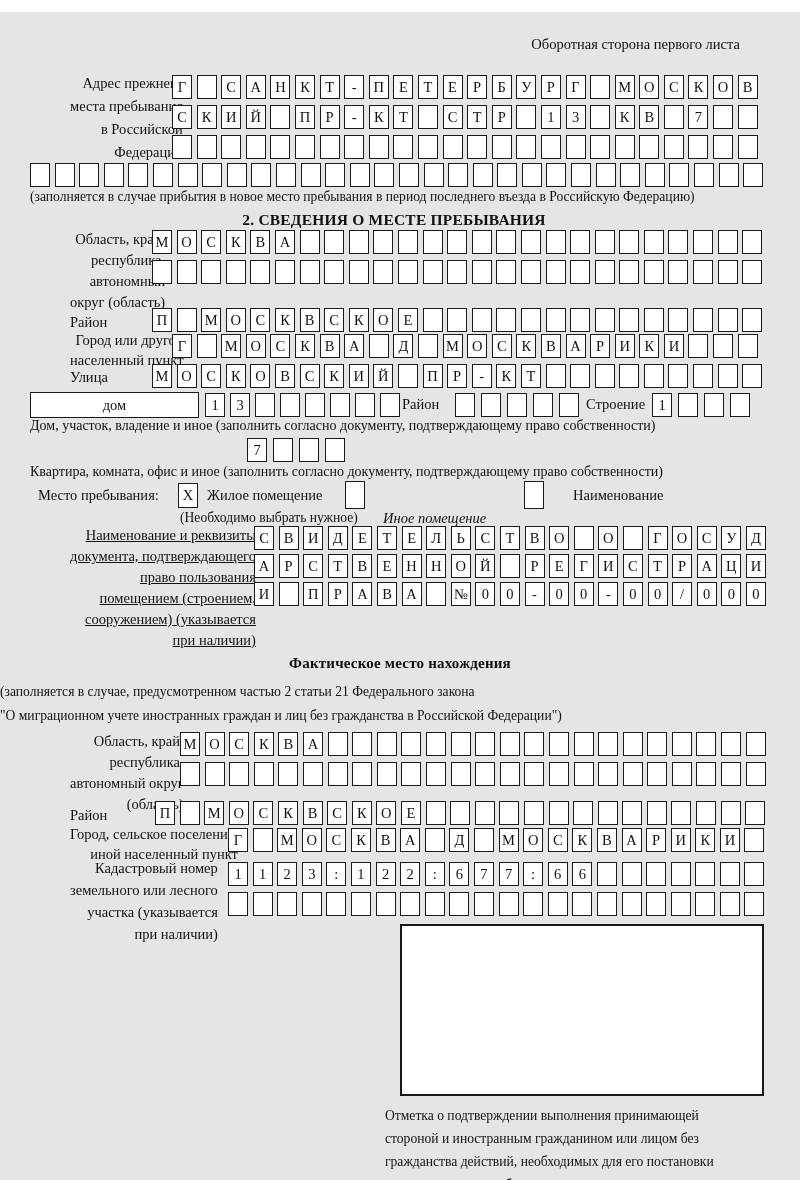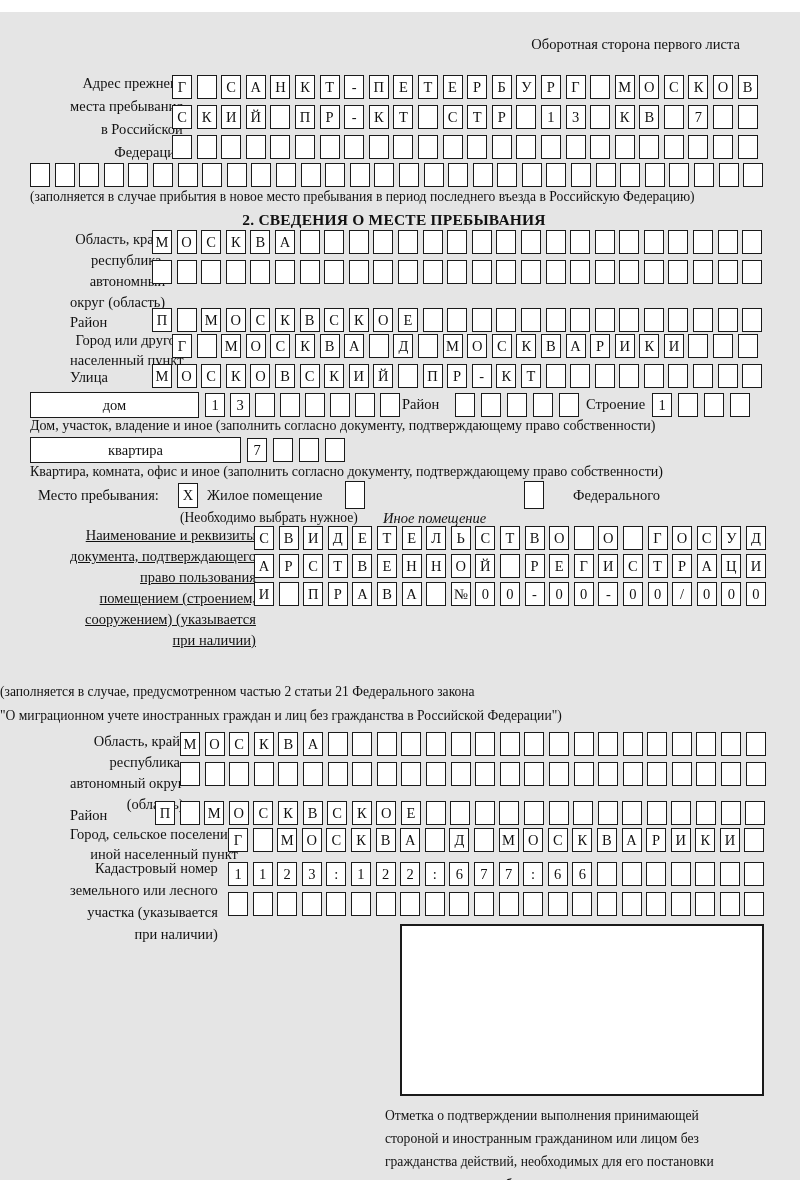--- a/index.html
+++ b/index.html
@@ -326,38 +326,37 @@
     </div>
   <div class="abs optlbl" style="left:586px;top:384px;">Строение</div>
   <div class="abs cellrow g6" style="left:652px;top:381px;">
       <span class="cell">1</span>
       <span class="cell"></span>
       <span class="cell"></span>
       <span class="cell"></span>
     </div>
   <div class="abs note-left" style="left:30px;top:406px;">Дом, участок, владение и иное (заполнить согласно документу, подтверждающему право собственности)</div>
 
-  <div class="abs bigbox" style="left:30px;top:425px;width:211px;">квартира</div>
   <div class="abs cellrow g6" style="left:247px;top:426px;">
       <span class="cell">7</span>
       <span class="cell"></span>
       <span class="cell"></span>
       <span class="cell"></span>
     </div>
   <div class="abs note-left" style="left:30px;top:452px;">Квартира, комната, офис и иное (заполнить согласно документу, подтверждающему право собственности)</div>
 
   <div class="abs optlbl" style="left:38px;top:475px;">Место пребывания:</div>
   <div class="abs cbox" style="left:178px;top:471px;">
       <span>X</span>
     </div>
   <div class="abs optlbl" style="left:207px;top:475px;">Жилое помещение</div>
   <div class="abs cbox" style="left:345px;top:469px;height:28px;"></div>
   <div class="abs optlbl" style="left:383px;top:498px;font-style:italic;">Иное помещение</div>
   <div class="abs cbox" style="left:524px;top:469px;height:28px;"></div>
-  <div class="abs optlbl" style="left:573px;top:475px;">Федерального</div>
+  <div class="abs optlbl" style="left:573px;top:475px;">Наименование</div>
   <div class="abs note" style="left:180px;top:498px;width:300px;">(Необходимо выбрать нужное)</div>
 
   <div class="abs lbl tight" style="left:70px;top:513px;text-decoration:underline;">Наименование и реквизиты
 документа, подтверждающего
 право пользования
 помещением (строением,
 сооружением) (указывается
 при наличии)</div>
   <div class="abs cellrow" style="left:254px;top:514px;">
       <span class="cell">С</span>
@@ -422,20 +421,21 @@
       <span class="cell">0</span>
       <span class="cell">-</span>
       <span class="cell">0</span>
       <span class="cell">0</span>
       <span class="cell">/</span>
       <span class="cell">0</span>
       <span class="cell">0</span>
       <span class="cell">0</span>
     </div>
 
+  <div class="abs hdr" style="left:0;top:643px;width:800px;font-size:15px;">Фактическое место нахождения</div>
   <div class="abs note" style="left:0;top:672px;width:800px;">(заполняется в случае, предусмотренном частью 2 статьи 21 Федерального закона</div>
   <div class="abs note" style="left:0;top:696px;width:800px;">"О миграционном учете иностранных граждан и лиц без гражданства в Российской Федерации")</div>
 
   <div class="abs lbl tight" style="left:70px;top:719px;">Область, край,
 республика,
 автономный округ
 (область)</div>
   <div class="abs cellrow" style="left:180px;top:720px;">
       <span class="cell">М</span>
       <span class="cell">О</span>

